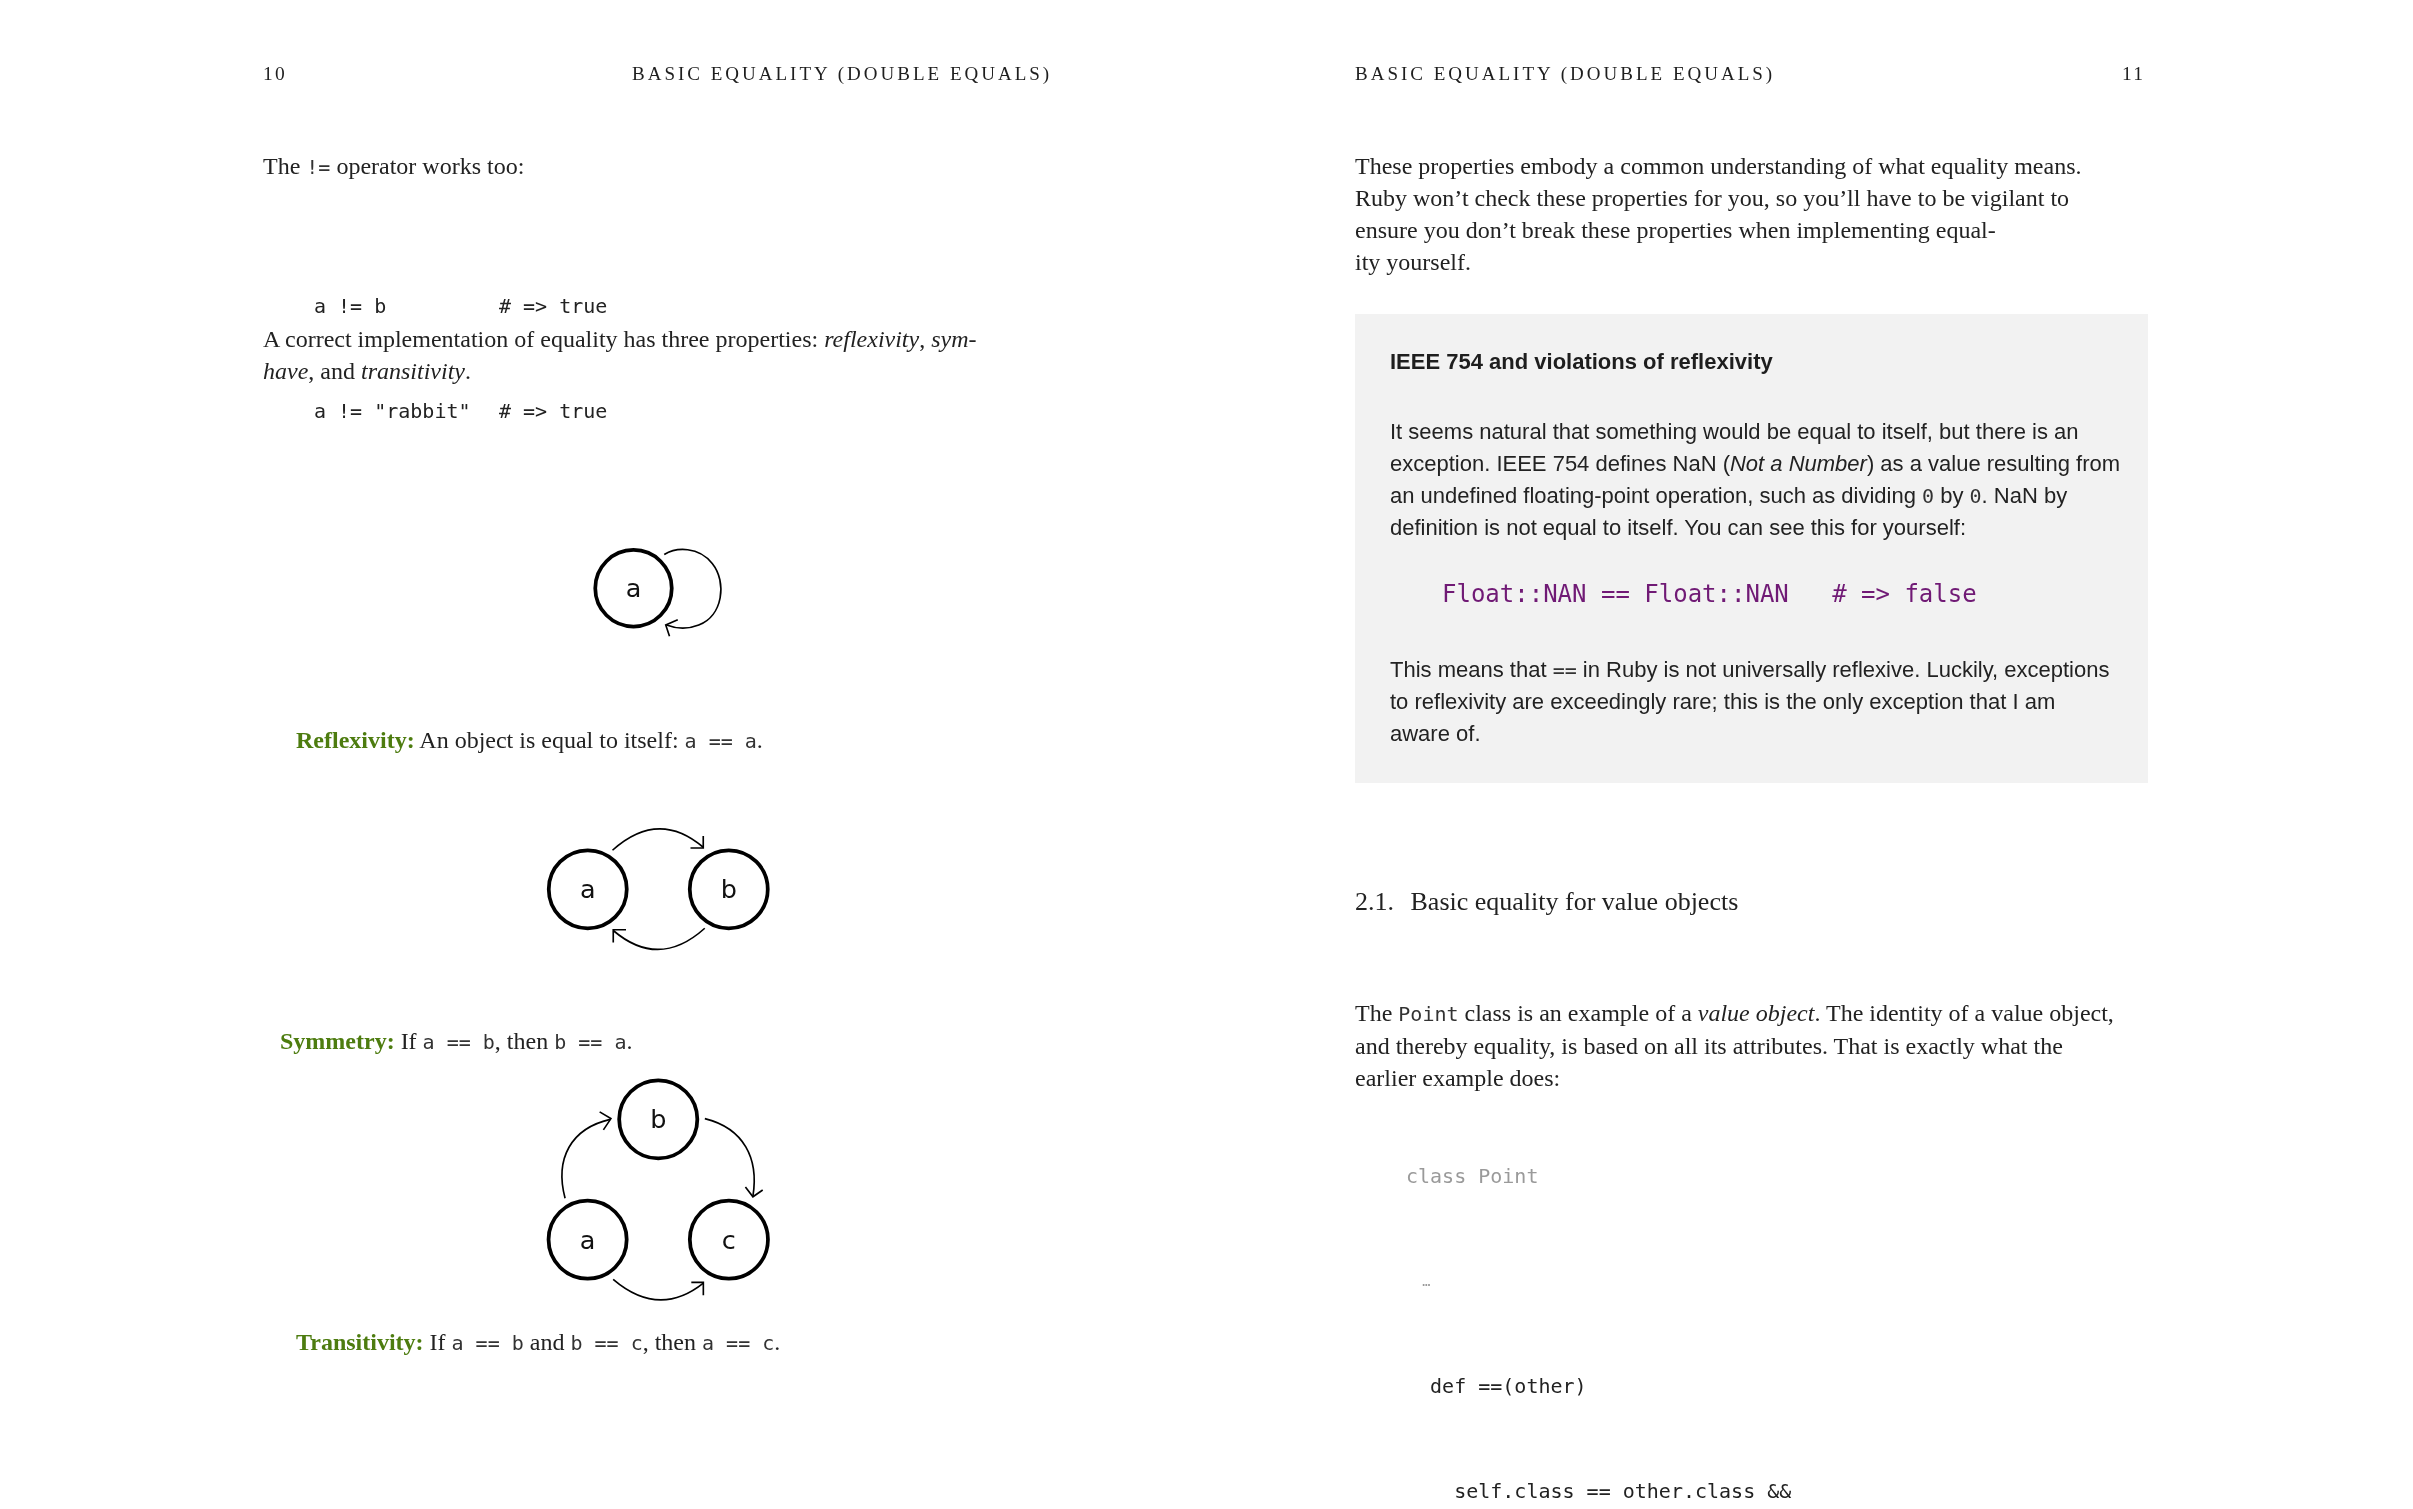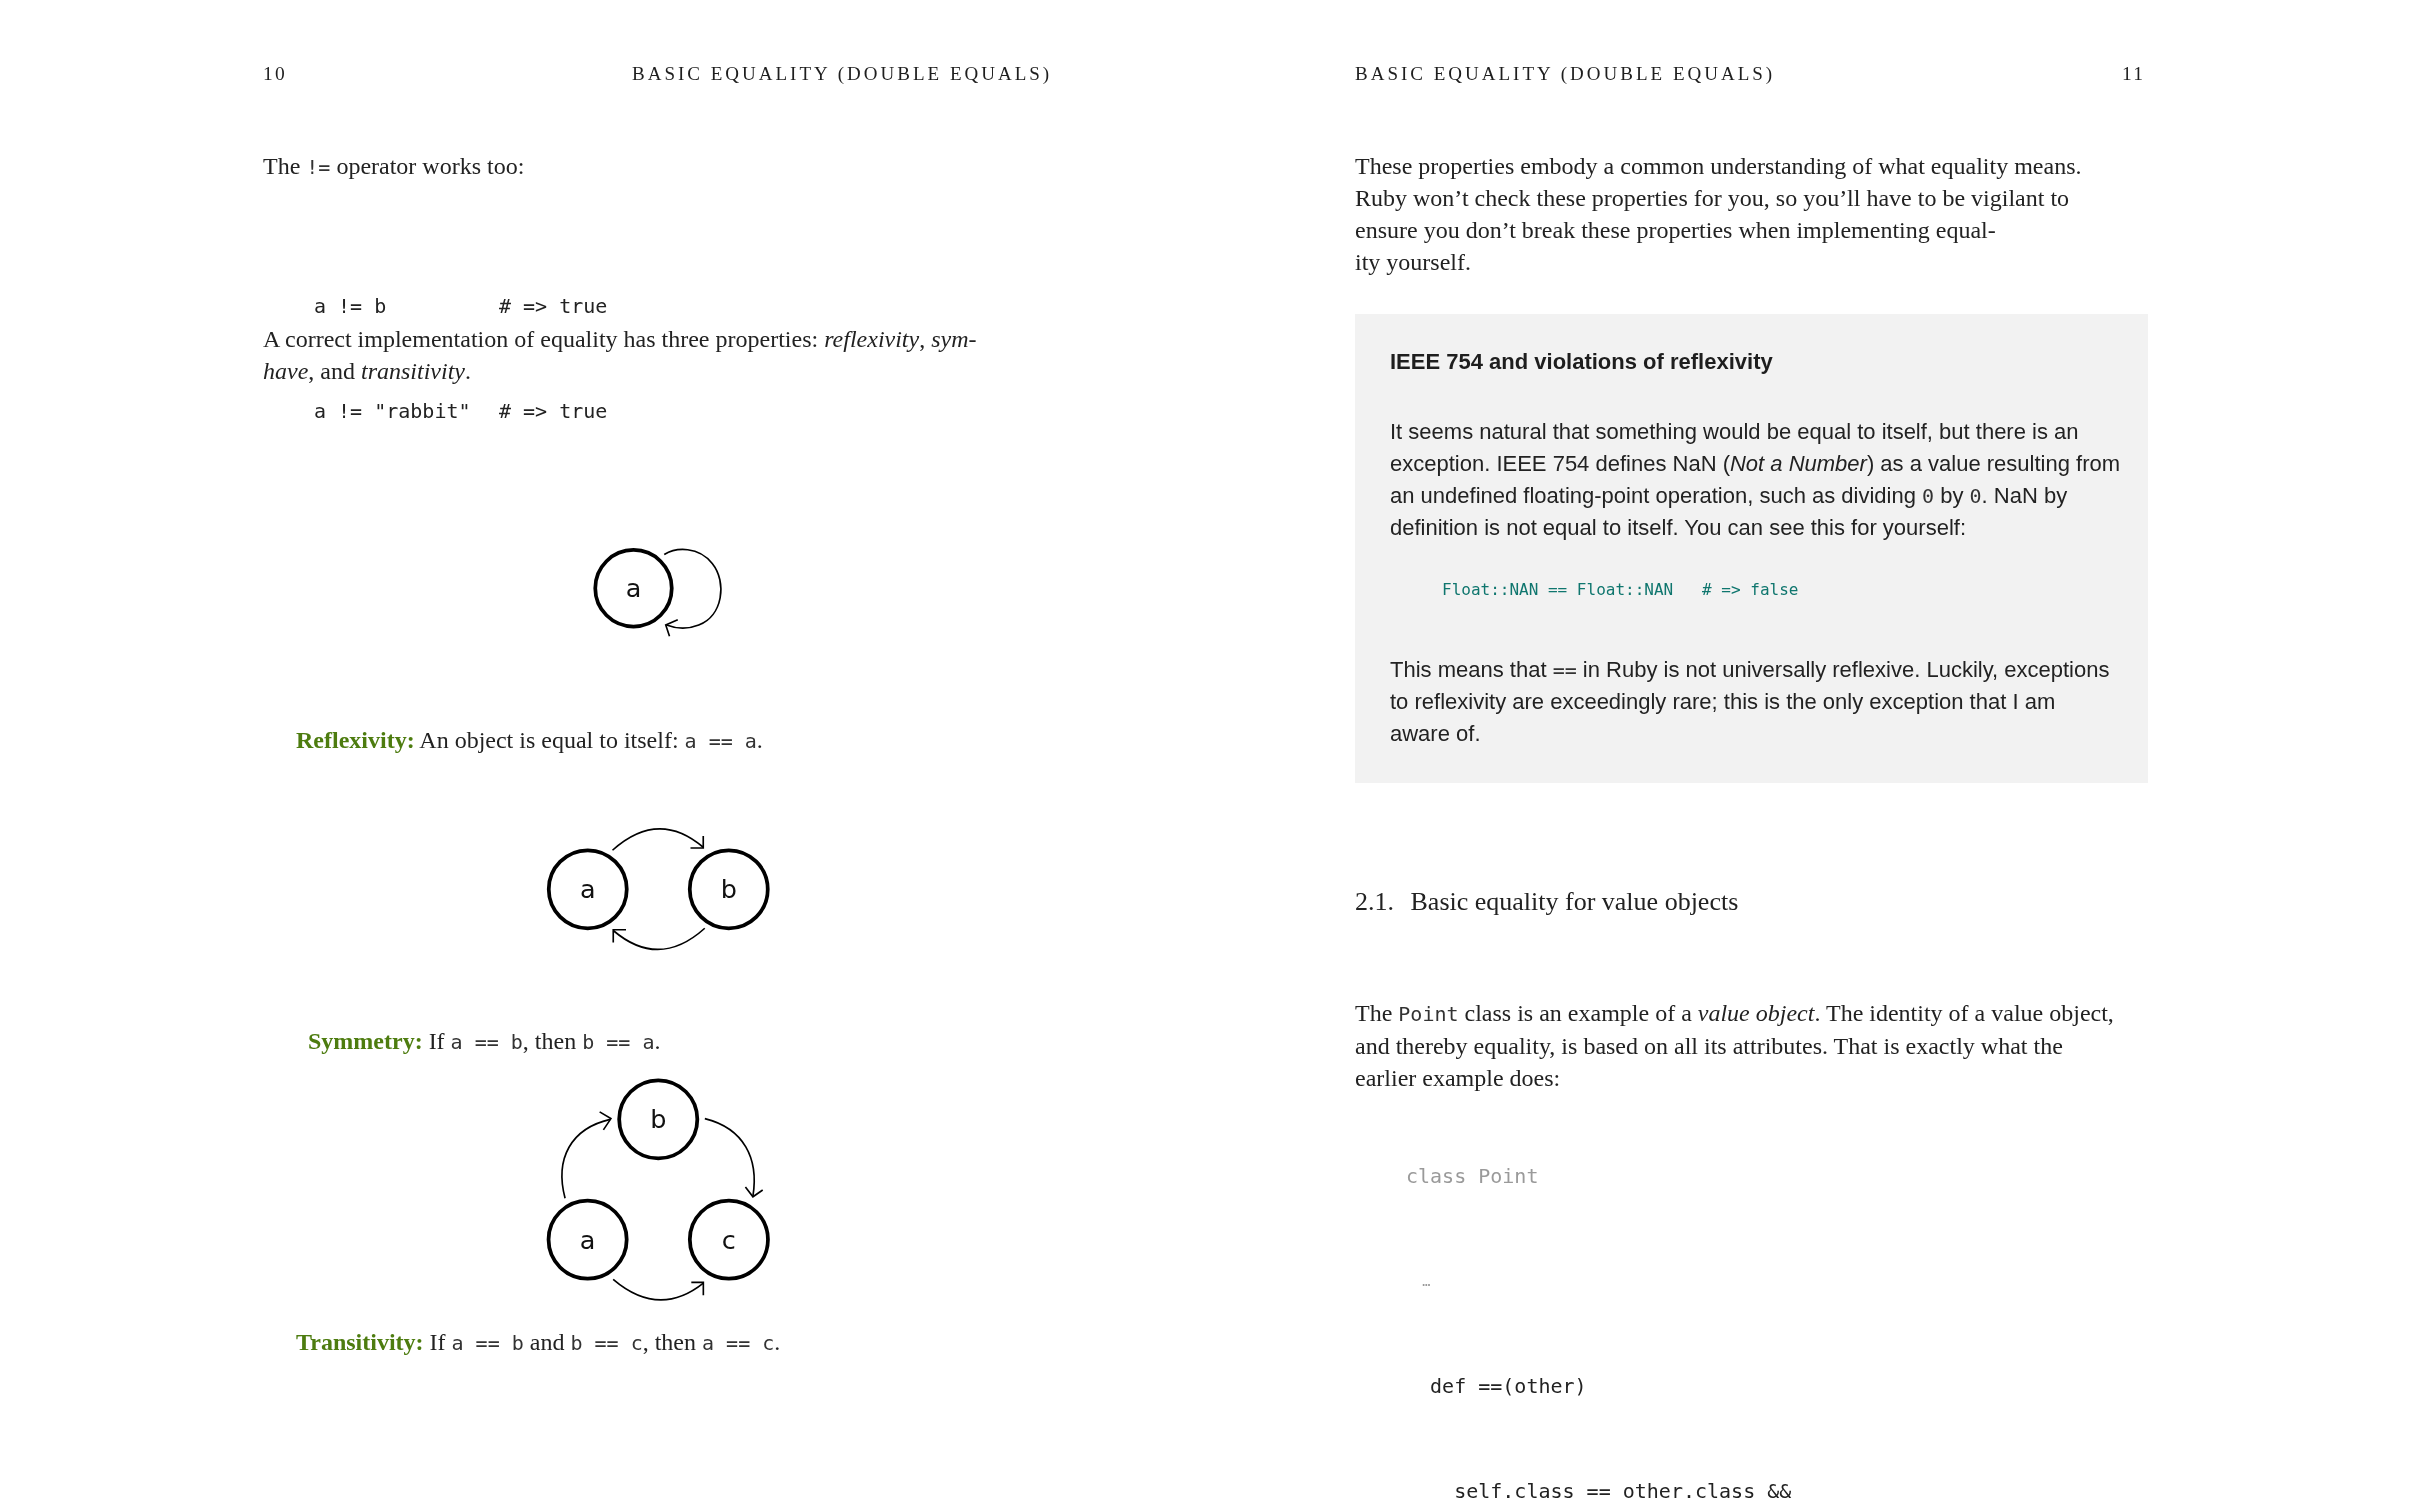--- a/index.html
+++ b/index.html
@@ -11,21 +11,21 @@
   .body-text { font-size:24px; line-height:32px; color:#222; }
   .mono { font-family:"DejaVu Sans Mono", "Liberation Mono", monospace; }
   .inline-code { font-family:"DejaVu Sans Mono", "Liberation Mono", monospace; font-size:20px; color:#333; }
   .code-block { font-family:"DejaVu Sans Mono", "Liberation Mono", monospace; font-size:20px; line-height:35px; color:#222; white-space:pre; }
   .caption { font-size:24px; line-height:32px; color:#222; white-space:nowrap; }
   .caption b { font-weight:bold; color:#4d7c0f; }
   .sidebar { position:absolute; left:1355px; top:314px; width:793px; height:469px; background:#f2f2f2; }
   .sans { font-family:"Liberation Sans", "DejaVu Sans", sans-serif; }
   .sidebar-title { position:absolute; left:35px; top:35px; font-size:22px; font-weight:bold; color:#1e1e1e; }
   .sidebar-p { position:absolute; left:35px; font-size:22px; line-height:32px; color:#222; width:722px; }
-  .sidebar-code { position:absolute; left:87px; top:266px; font-size:16px; white-space:pre; color:#0f766e; }
+  .sidebar-code { position:absolute; left:87px; top:266px; font-size:24px; white-space:pre; color:#701a75; }
   .section-title { font-size:26px; color:#222; white-space:nowrap; }
   .dim { color:#9a9a9a; }
   svg.diagram text { font-family:"DejaVu Sans", "Liberation Sans", sans-serif; font-size:34px; fill:#111; }
 </style>
 </head>
 <body>
 
 <div>
   <div class="abs pgnum" style="left:263px;">10</div>
   <div class="abs running-head" style="left:632px;">Basic equality (double equals)</div>
@@ -59,21 +59,21 @@
     <circle cx="82" cy="103" r="52" fill="none" stroke="#000" stroke-width="5"></circle>
     <text x="82" y="115" text-anchor="middle">a</text>
     <circle cx="270" cy="103" r="52" fill="none" stroke="#000" stroke-width="5"></circle>
     <text x="270" y="115" text-anchor="middle">b</text>
     <path d="M 115 51 Q 176 -4 236 47" fill="none" stroke="#000" stroke-width="2.2"></path>
     <path d="M 219 48 L 236 48 L 236 32" fill="none" stroke="#000" stroke-width="2.2"></path>
     <path d="M 238 155 Q 177 210 116 158" fill="none" stroke="#000" stroke-width="2.2"></path>
     <path d="M 133 157 L 116 157 L 116 174" fill="none" stroke="#000" stroke-width="2.2"></path>
   </svg>
 
-  <div class="abs caption" style="left:308px; top:1025px;">
+  <div class="abs caption" style="left:280px; top:1025px;">
     <b>Symmetry:</b><span> If </span><span class="inline-code">a == b</span><span>, then </span><span class="inline-code">b == a</span><span>.</span>
   </div>
 
   <svg class="abs diagram" style="left:526px; top:1068px;" width="263" height="241" viewBox="0 0 350 320">
     <circle cx="176" cy="68" r="52" fill="none" stroke="#000" stroke-width="5"></circle>
     <text x="176" y="80" text-anchor="middle">b</text>
     <circle cx="82" cy="228" r="52" fill="none" stroke="#000" stroke-width="5"></circle>
     <text x="82" y="240" text-anchor="middle">a</text>
     <circle cx="270" cy="228" r="52" fill="none" stroke="#000" stroke-width="5"></circle>
     <text x="270" y="240" text-anchor="middle">c</text>

